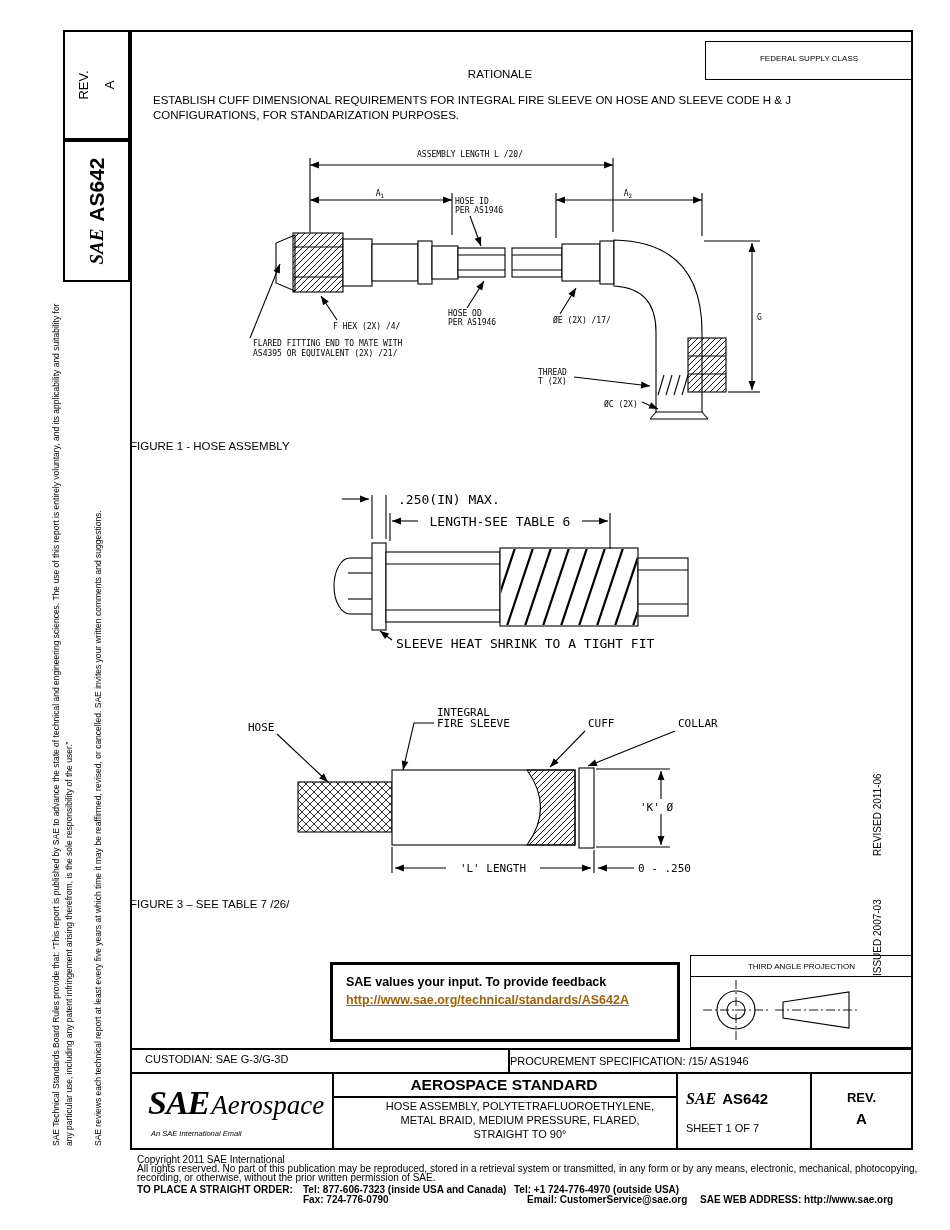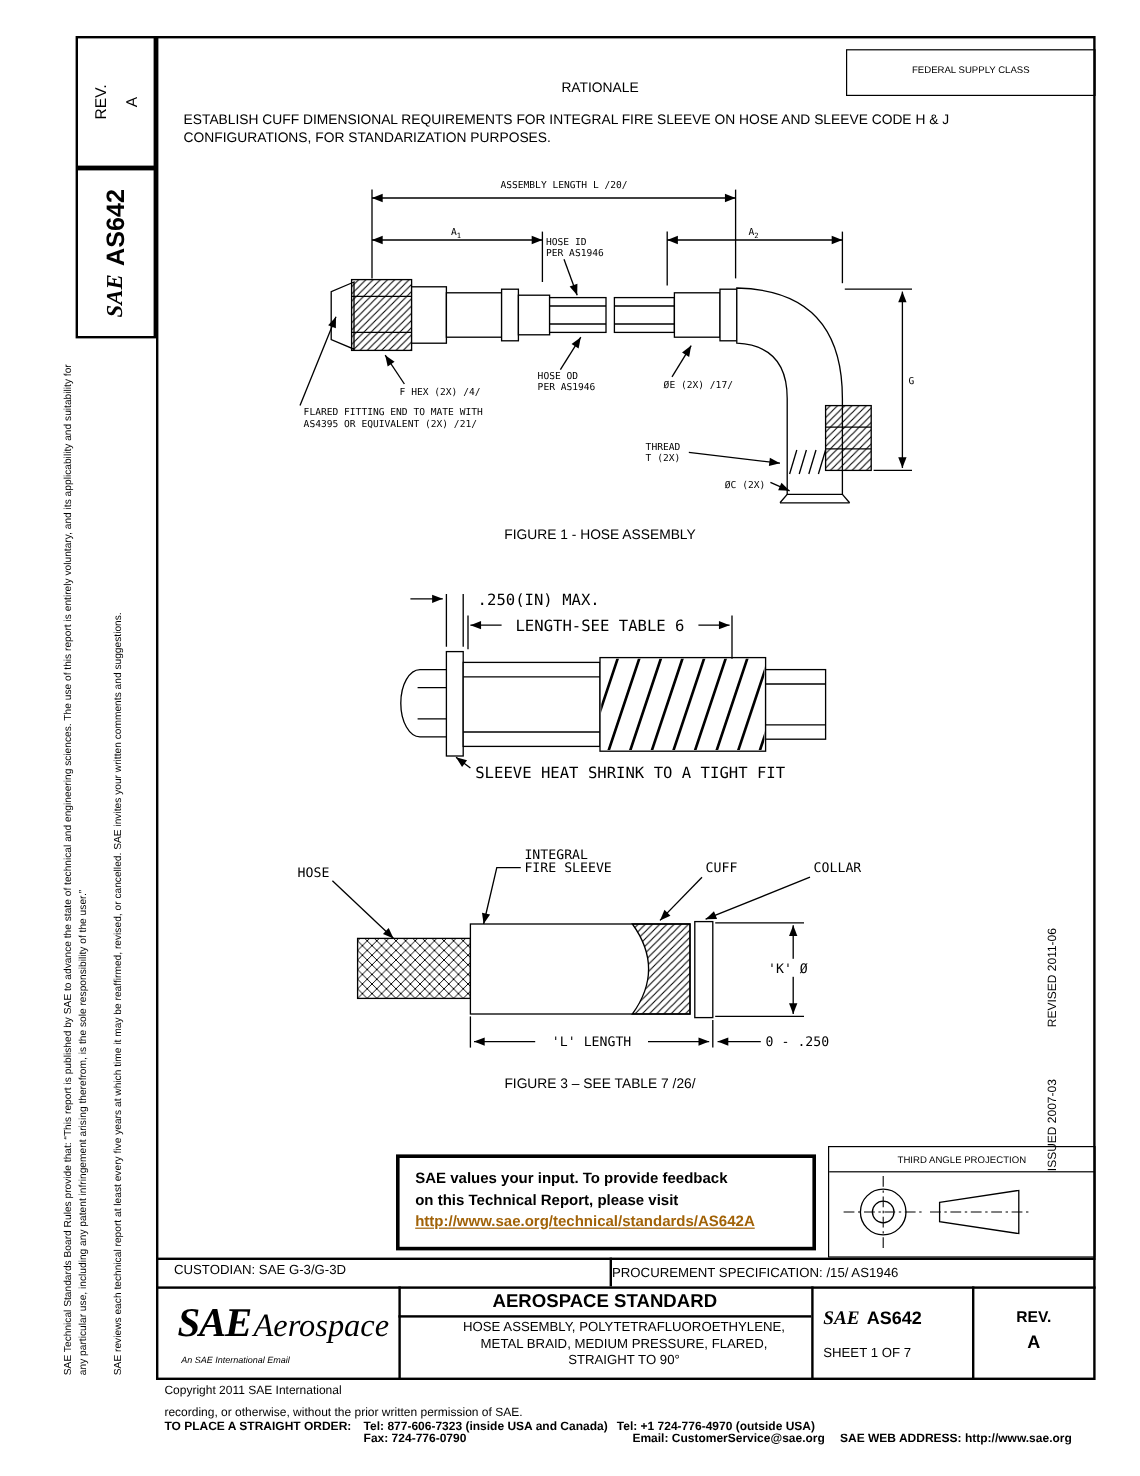--- a/index.html
+++ b/index.html
@@ -15,21 +15,21 @@
   .docnum{font-size:21px;font-weight:bold;}
   .vtext{position:absolute;transform-origin:0 0;transform:rotate(-90deg);font-size:8.5px;line-height:12.5px;}
   .disc1{left:50px;top:1146px;width:858px;height:26px;}
   .disc2{left:92px;top:1146px;width:858px;height:13px;}
   .vsmall{position:absolute;transform-origin:0 0;transform:rotate(-90deg);font-size:10px;white-space:nowrap;}
   .revised{left:872px;top:856px;width:90px;height:13px;}
   .issued{left:872px;top:976px;width:84px;height:13px;}
   .fsc-box{position:absolute;left:705px;top:41px;width:208px;height:39px;border:1px solid #000;text-align:center;padding-top:12px;font-size:8px;}
   .rationale-title{position:absolute;left:130px;top:68px;width:740px;text-align:center;font-size:11.5px;}
   .rationale-text{position:absolute;left:153px;top:93px;width:728px;font-size:11.5px;line-height:14.5px;}
-  .caption{position:absolute;left:130px;width:740px;text-align:center;font-size:11.5px;}
+  .caption{position:absolute;left:130px;width:740px;text-align:left;font-size:11.5px;}
   .cap1{top:440px;} .cap2{top:674px;} .cap3{top:898px;}
   .fig{position:absolute;}
   .dtext text{font-family:"DejaVu Sans Mono",monospace;fill:#000;}
   .f1 text{font-size:8px;} .f2 text{font-size:13px;} .f3 text{font-size:11px;}
   .fb-box{position:absolute;left:330px;top:962px;width:350px;height:80px;border:3px solid #000;padding:8px 13px;font-size:12.5px;font-weight:bold;line-height:18px;}
   .fb-link{color:#a16207;text-decoration:underline;}
   .proj-box{position:absolute;left:690px;top:955px;width:223px;height:93px;border:1.5px solid #000;}
   .proj-title{height:21px;border-bottom:1px solid #000;text-align:center;font-size:8px;padding-top:6px;}
   .hline{position:absolute;background:#000;height:1.5px;}
   .vline{position:absolute;background:#000;width:1.5px;}
@@ -256,21 +256,20 @@
       <text x="448" y="27">COLLAR</text>
       <text x="410" y="111">'K' Ø</text>
       <text x="263" y="172" text-anchor="middle">'L' LENGTH</text>
       <text x="408" y="172">0 - .250</text>
     </g>
   </svg>
   <div class="caption cap3">FIGURE 3 – SEE TABLE 7 /26/</div>
 
   <div class="fb-box">
     <div>SAE values your input. To provide feedback</div>
-    <div>on this Technical Report, please visit</div>
     <a href="#" class="fb-link">http://www.sae.org/technical/standards/AS642A</a>
   </div>
 
   <div class="proj-box">
     <div class="proj-title">THIRD ANGLE PROJECTION</div>
     <svg width="219" height="66" viewBox="0 0 219 66">
       <g stroke="#000" fill="none" stroke-width="1.1">
         <circle cx="45" cy="33" r="19"></circle>
         <circle cx="45" cy="33" r="9"></circle>
         <line x1="12" y1="33" x2="78" y2="33" stroke-dasharray="9 3 2 3" stroke-width="0.9"></line>
@@ -306,20 +305,21 @@
   <div class="doc-line">
     <span class="sae-logo doc-sae">SAE</span>
     <span class="doc-num2">AS642</span>
   </div>
   <div class="sheet">SHEET 1 OF 7</div>
 
   <div class="rev2-label">REV.</div>
   <div class="rev2-value">A</div>
 
   <div class="cp" style="top:1154px">Copyright 2011 SAE International</div>
+  <div class="cp" style="top:1163px">All rights reserved. No part of this publication may be reproduced, stored in a retrieval system or transmitted, in any form or by any means, electronic, mechanical, photocopying,</div>
   <div class="cp" style="top:1172px">recording, or otherwise, without the prior written permission of SAE.</div>
   <div class="cp cp-b" style="top:1184px">TO PLACE A STRAIGHT ORDER:</div>
   <div class="cp cp-b" style="top:1184px;left:303px">Tel: 877-606-7323 (inside USA and Canada)</div>
   <div class="cp cp-b" style="top:1184px;left:514px">Tel: +1 724-776-4970 (outside USA)</div>
   <div class="cp cp-b" style="top:1194px;left:303px">Fax: 724-776-0790</div>
   <div class="cp cp-b" style="top:1194px;left:527px">Email: CustomerService@sae.org</div>
   <div class="cp cp-b" style="top:1194px;left:700px">SAE WEB ADDRESS: http://www.sae.org</div>
 
 </div>
 

